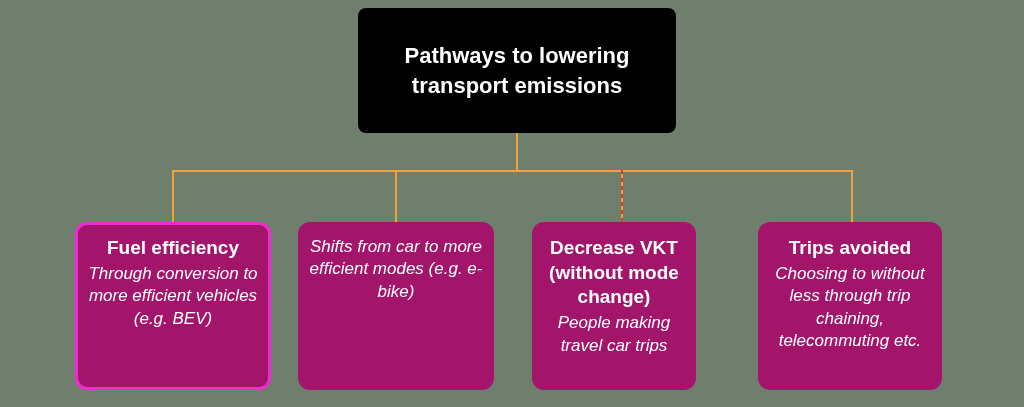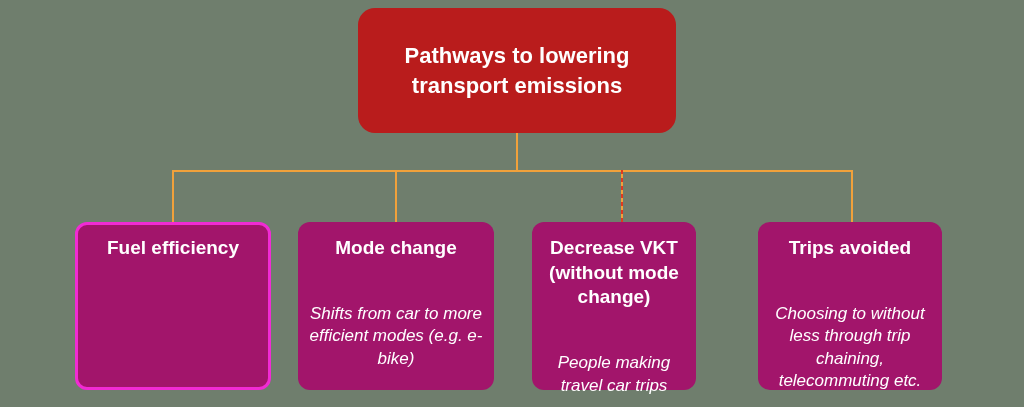--- a/index.html
+++ b/index.html
@@ -14,22 +14,22 @@
     font-family: "Liberation Sans", sans-serif;
     overflow: hidden;
   }
   
   .root-box {
     position: absolute;
     left: 358px;
     top: 8px;
     width: 318px;
     height: 125px;
-    background: #b91c1c;
-    border-radius: 17px;
+    background: #000000;
+    border-radius: 8px;
     display: flex;
     align-items: center;
     justify-content: center;
     text-align: center;
     color: #ffffff;
     font-weight: bold;
     font-size: 22px;
     line-height: 1.35;
     padding: 0 16px;
     box-sizing: border-box;
@@ -61,21 +61,20 @@
     height: 168px;
     background: #a2156b;
     border-radius: 12px;
     color: #ffffff;
     text-align: center;
     box-sizing: border-box;
     padding: 14px 10px 10px 10px;
     display: flex;
     flex-direction: column;
     align-items: center;
-    gap: 40px;
   }
   .node.n1 { left: 75px;  width: 196px; border: 3px solid #f12bd4; padding-top: 11px; }
   .node.n2 { left: 298px; width: 196px; }
   .node.n3 { left: 532px; width: 164px; }
   .node.n4 { left: 758px; width: 184px; }
   .node .title {
     font-weight: bold;
     font-size: 19px;
     line-height: 1.3;
     margin-bottom: 2px;
@@ -97,24 +96,24 @@
 
   <div class="line v stem"></div>
   <div class="line h rail"></div>
   <div class="line v drop1"></div>
   <div class="line v drop2"></div>
   <div class="line v drop3"></div>
   <div class="line v drop4"></div>
 
   <div class="node n1">
     <div class="title">Fuel efficiency</div>
+    <div class="body">Through conversion to more efficient vehicles (e.g. BEV)</div>
   </div>
 
   <div class="node n2">
-    <div class="title">Mode change</div>
     <div class="body">Shifts from car to more efficient modes (e.g. e-bike)</div>
   </div>
 
   <div class="node n3">
     <div class="title">Decrease VKT (without mode change)</div>
     <div class="body">People making travel car trips</div>
   </div>
 
   <div class="node n4">
     <div class="title">Trips avoided</div>

